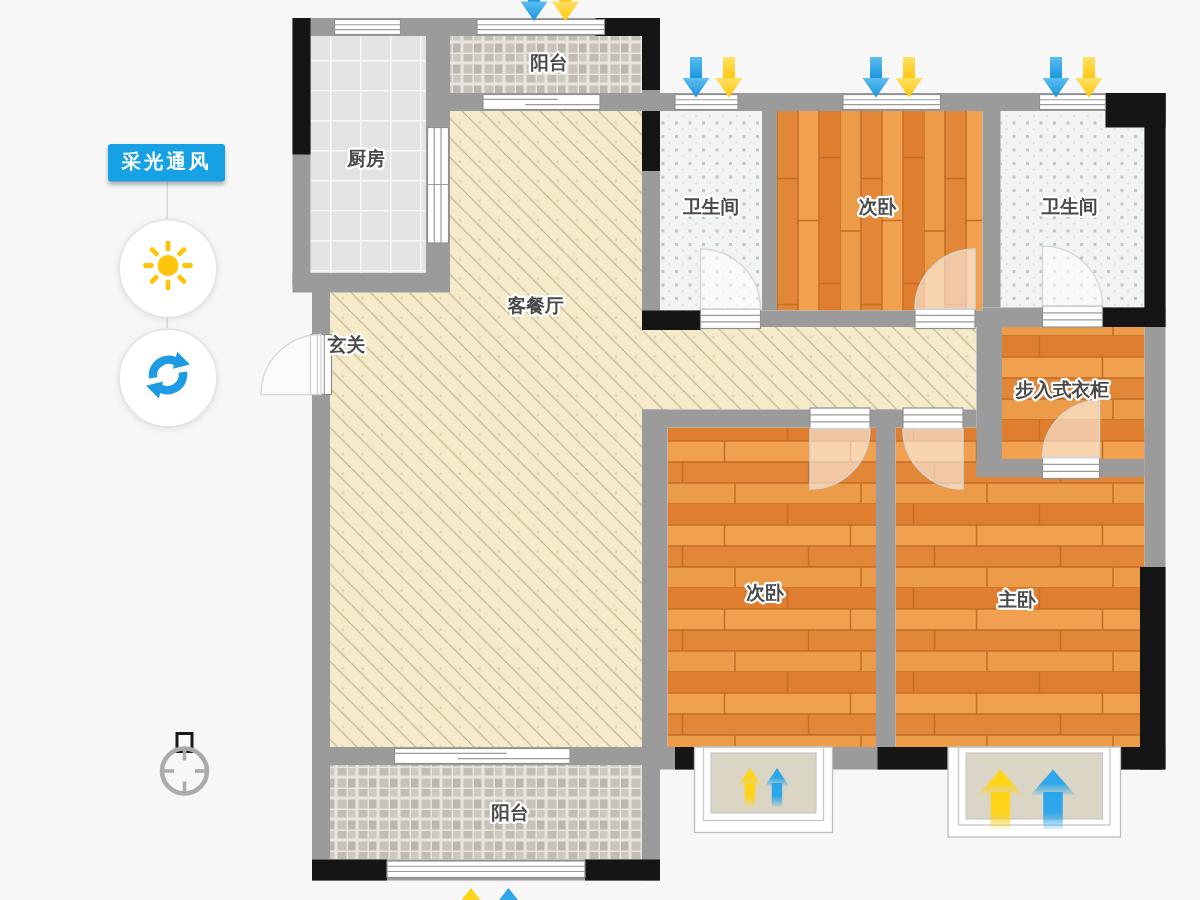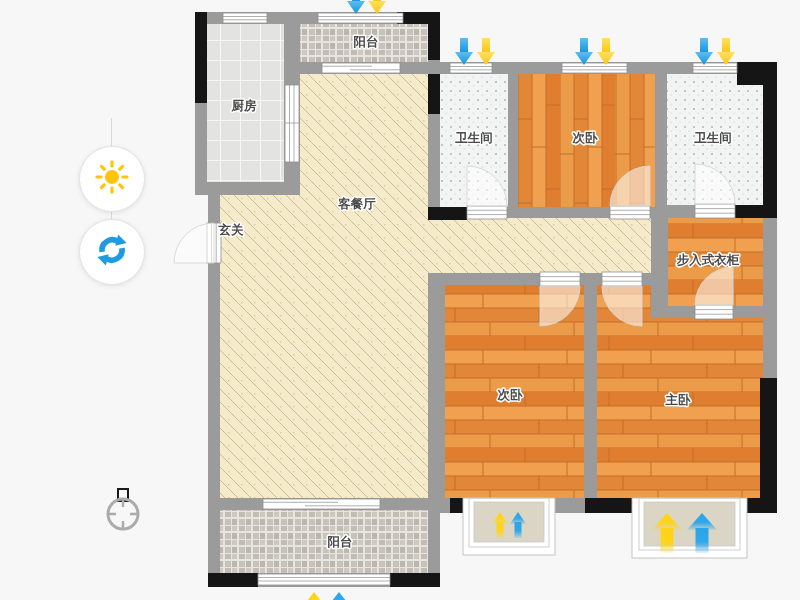--- a/index.html
+++ b/index.html
@@ -26,20 +26,21 @@
   .winline{stroke:#9B9B9B;stroke-width:.8;fill:none;}
   .arc{fill:rgba(255,255,255,.55);stroke:rgba(215,215,215,.95);stroke-width:1;}
   .wall{fill:#9B9B9B;}
   .wallk{fill:#151515;}
 </style>
 </head>
 <body>
 
 <div id="screen">
 
+  <div class="badge">采光通风</div>
   <div class="connector" style="top:118px;height:28px;"></div>
   <div class="ctl-circle" style="top:146px;">
     <span>
       <svg width="36" height="36" viewBox="0 0 36 36">
         <g fill="#FFC40C">
           <circle cx="18" cy="18" r="7"></circle>
           <g>
             <rect x="16.4" y="1.5" width="3.2" height="7" rx="1.2"></rect>
             <rect x="16.4" y="27.5" width="3.2" height="7" rx="1.2"></rect>
             <rect x="1.5" y="16.4" width="7" height="3.2" rx="1.2"></rect>

